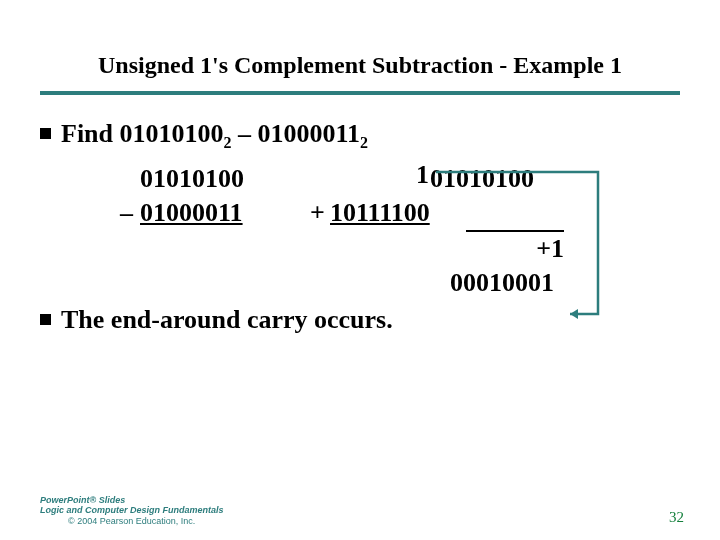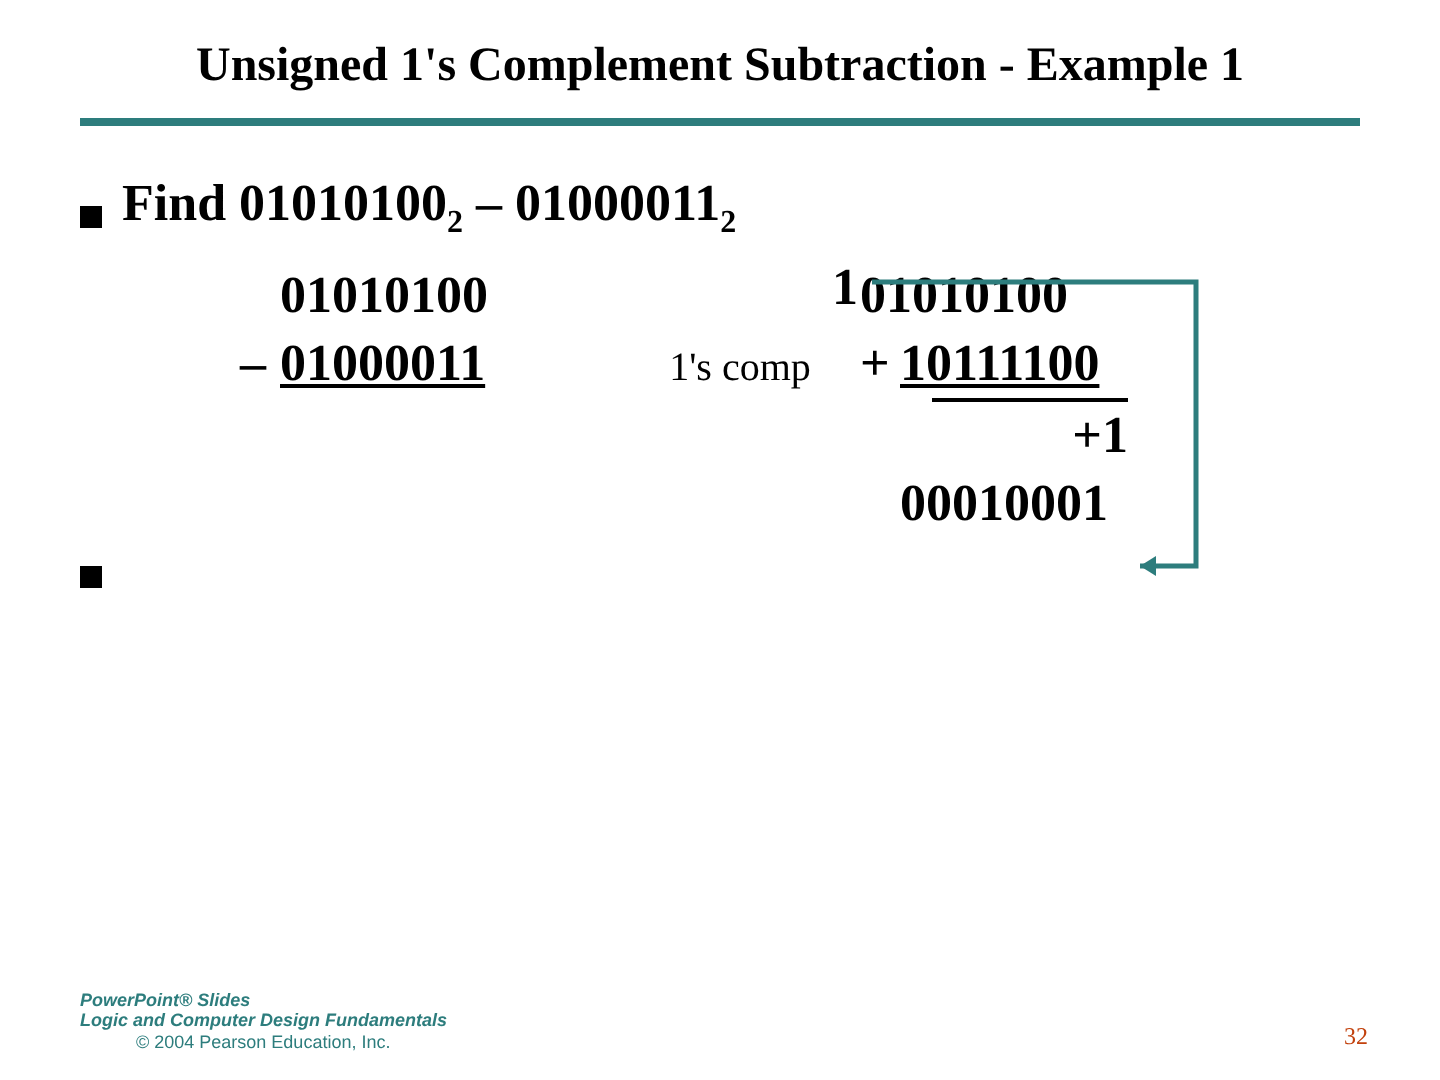--- a/index.html
+++ b/index.html
@@ -16,29 +16,30 @@
     height: 100%;
     padding: 20px 40px 0 40px;
     position: relative;
   }
   .title {
     font-size: 24px;
     font-weight: bold;
     color: #000;
     text-align: center;
     margin-bottom: 12px;
+    margin-top: 32px;
   }
   .rule {
     height: 4px;
     background: #2d7d7d;
     margin-bottom: 24px;
   }
   .bullet-row {
     display: flex;
-    align-items: center;
+    align-items: flex-start;
     margin-bottom: 10px;
   }
   .bullet {
     width: 11px;
     height: 11px;
     background: #000;
     margin-right: 10px;
     margin-top: 9px;
     flex-shrink: 0;
   }
@@ -88,22 +89,22 @@
     color: #2d7d7d;
     font-family: Arial, sans-serif;
     font-style: italic;
     font-weight: bold;
   }
   .footer-left .c2 { font-style: normal; font-weight: normal; padding-left: 28px; }
   .page-num {
     position: absolute;
     right: 36px;
     bottom: 14px;
-    font-size: 12px;
-    color: #c2410c;
+    font-size: 15px;
+    color: #15803d;
     font-family: "Times New Roman", serif;
   }
   
   .arrow-svg {
     position: absolute;
     left: 0;
     top: 0;
     pointer-events: none;
   }
 </style>
@@ -128,35 +129,36 @@
     <svg class="arrow-svg" width="520" height="210">
       <path d="M 316 10 L 478 10 L 478 152 L 450 152" stroke="#2d7d7d" stroke-width="2.5" fill="none"></path>
       <polygon points="450,152 458,147 458,157" fill="#2d7d7d"></polygon>
     </svg>
 
     <div class="row">
       <span class="minus-sign"> </span><span class="col-left">01010100</span><span class="col-mid"> </span><span class="col-right">01010100</span>
     </div>
 
     <div class="row">
-      <span class="minus-sign">–</span><span class="col-left underline">01000011</span><span class="col-mid">1's comp</span><span style="display:inline-block;width:20px;">+</span><span class="underline" style="display:inline-block">10111100</span>
+      <span class="minus-sign">–</span><span class="col-left underline">01000011</span><span style="display:inline-block;width:20px;">+</span><span class="underline" style="display:inline-block">10111100</span>
     </div>
 
 
     <div class="row">
       <span class="minus-sign"> </span><span class="col-left"> </span><span class="col-mid"> </span><span style="display:inline-block;width:36px;"> </span><span class="plus-one-line">+1</span>
     </div>
 
     <div class="row">
       <span class="minus-sign"> </span><span class="col-left"> </span><span class="col-mid"> </span><span style="display:inline-block;width:20px;"> </span><span class="col-right">00010001</span>
     </div>
   </div>
 
   <div class="bullet-row" style="margin-top:6px;">
     <div class="bullet"></div>
+    <div class="bullet-text">The end-around carry occurs.</div>
   </div>
 
   <div class="footer-left">
     <div>PowerPoint® Slides</div>
     <div>Logic and Computer Design Fundamentals</div>
     <div class="c2">© 2004 Pearson Education, Inc.</div>
   </div>
 
   <div class="page-num">32</div>
 </div>

